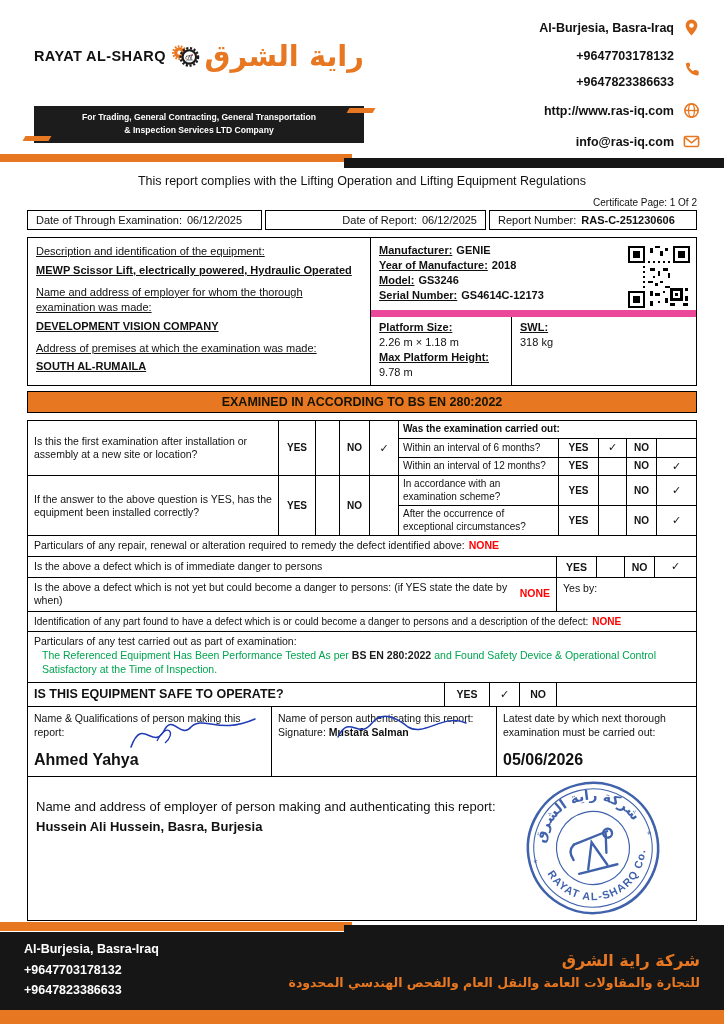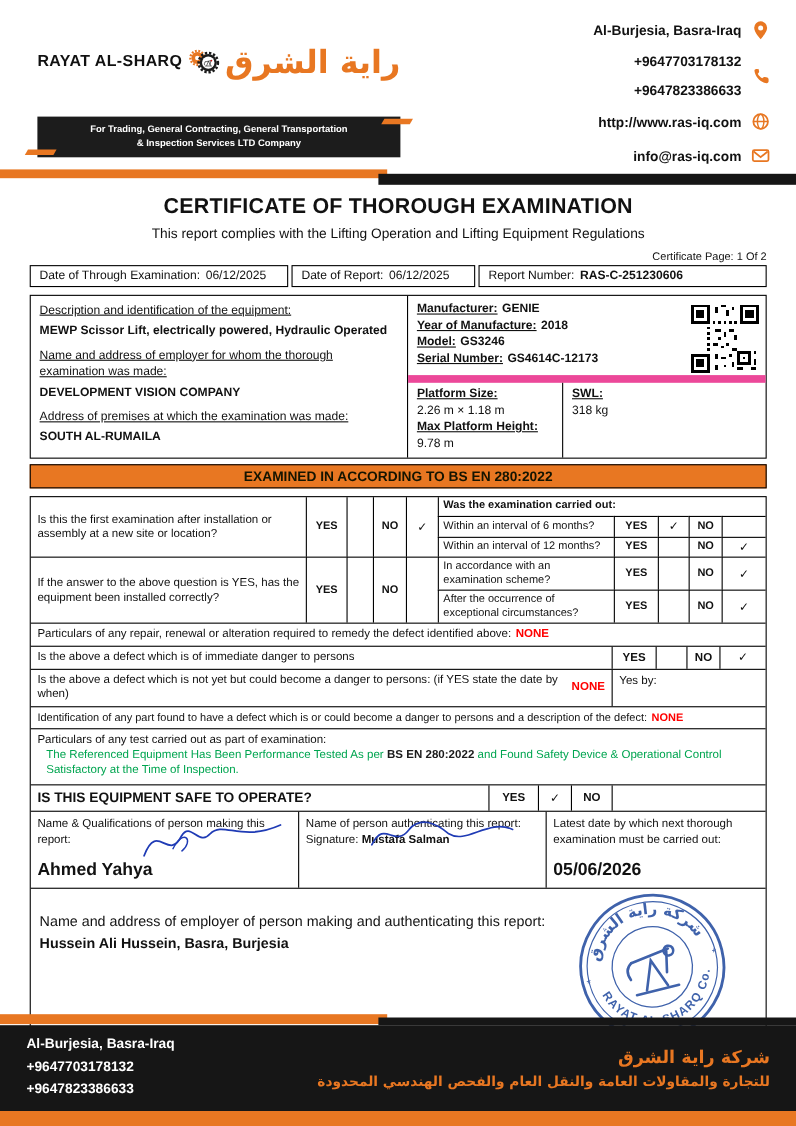--- a/index.html
+++ b/index.html
@@ -27,27 +27,27 @@
   .d-dark { position:absolute; left:344px; right:0; top:5px; height:10px; background:#161616; }
 
   
   .cert-title { text-align:center; font-size:19.5px; font-weight:bold; margin-top:8px; letter-spacing:.2px; }
   .cert-sub { text-align:center; font-size:12.5px; margin-top:5px; }
   .cert-page { text-align:right; font-size:10px; margin:9px 27px 2px; }
 
   
   .info-row { display:flex; gap:3px; margin:2px 27px 7px; }
   .info-box { border:1px solid #000; padding:3px 8px; font-size:11px; display:flex; gap:5px; align-items:center; white-space:nowrap; }
-  .ib1 { width:235px; } .ib2 { width:167px; } .ib3 { flex:1; }
+  .ib1 { width:235px; } .ib2 { width:221px;justify-content:flex-end; } .ib3 { flex:1; }
 
   
   .equip { border:1px solid #000; margin:0 27px 5px; display:flex; }
   .equip-left { width:343px; border-right:1px solid #000; padding:6px 8px 4px; font-size:11px; }
   .eq-lbl { text-decoration:underline; margin-bottom:5px; line-height:1.35; }
-  .eq-val { font-weight:bold; margin-bottom:9px; }
+  .eq-val { font-weight:bold; margin-bottom:9px;text-decoration:underline; }
   .equip-right { flex:1; display:flex; flex-direction:column; }
   .specs-top { display:flex; justify-content:space-between; padding:6px 6px 2px 8px; }
   .spec-line { font-size:11px; margin-bottom:6px; white-space:nowrap; }
   .sl { font-weight:bold; text-decoration:underline; }
   .sv { font-weight:bold; margin-left:4px; }
   .qr { width:62px; height:62px; flex:0 0 auto; margin-top:2px; }
   .specs-bottom { border-top:7px solid #ec4899; display:flex; flex:1; }
   .platform-cell { width:141px; border-right:1px solid #000; padding:4px 8px; font-size:11px; }
   .swl-cell { flex:1; padding:4px 8px; font-size:11px; }
   .spec-stack div { margin-bottom:3px; }
@@ -170,21 +170,20 @@
           <path d="M3.3 6l6.7 5.4L16.7 6" fill="none" stroke="#E87722" stroke-width="1.7"></path>
         </svg>
     </div>
   </div>
 
   <div class="divider">
     <div class="d-orange"></div>
     <div class="d-dark"></div>
   </div>
 
-  <div class="cert-title">CERTIFICATE OF THOROUGH EXAMINATION</div>
   <div class="cert-sub">This report complies with the Lifting Operation and Lifting Equipment Regulations</div>
   <div class="cert-page">Certificate Page: 1 Of 2</div>
 
   <div class="info-row">
     <div class="info-box ib1">
       <span>Date of Through Examination:</span>
       <span>06/12/2025</span>
     </div>
     <div class="info-box ib2">
       <span>Date of Report:</span>

